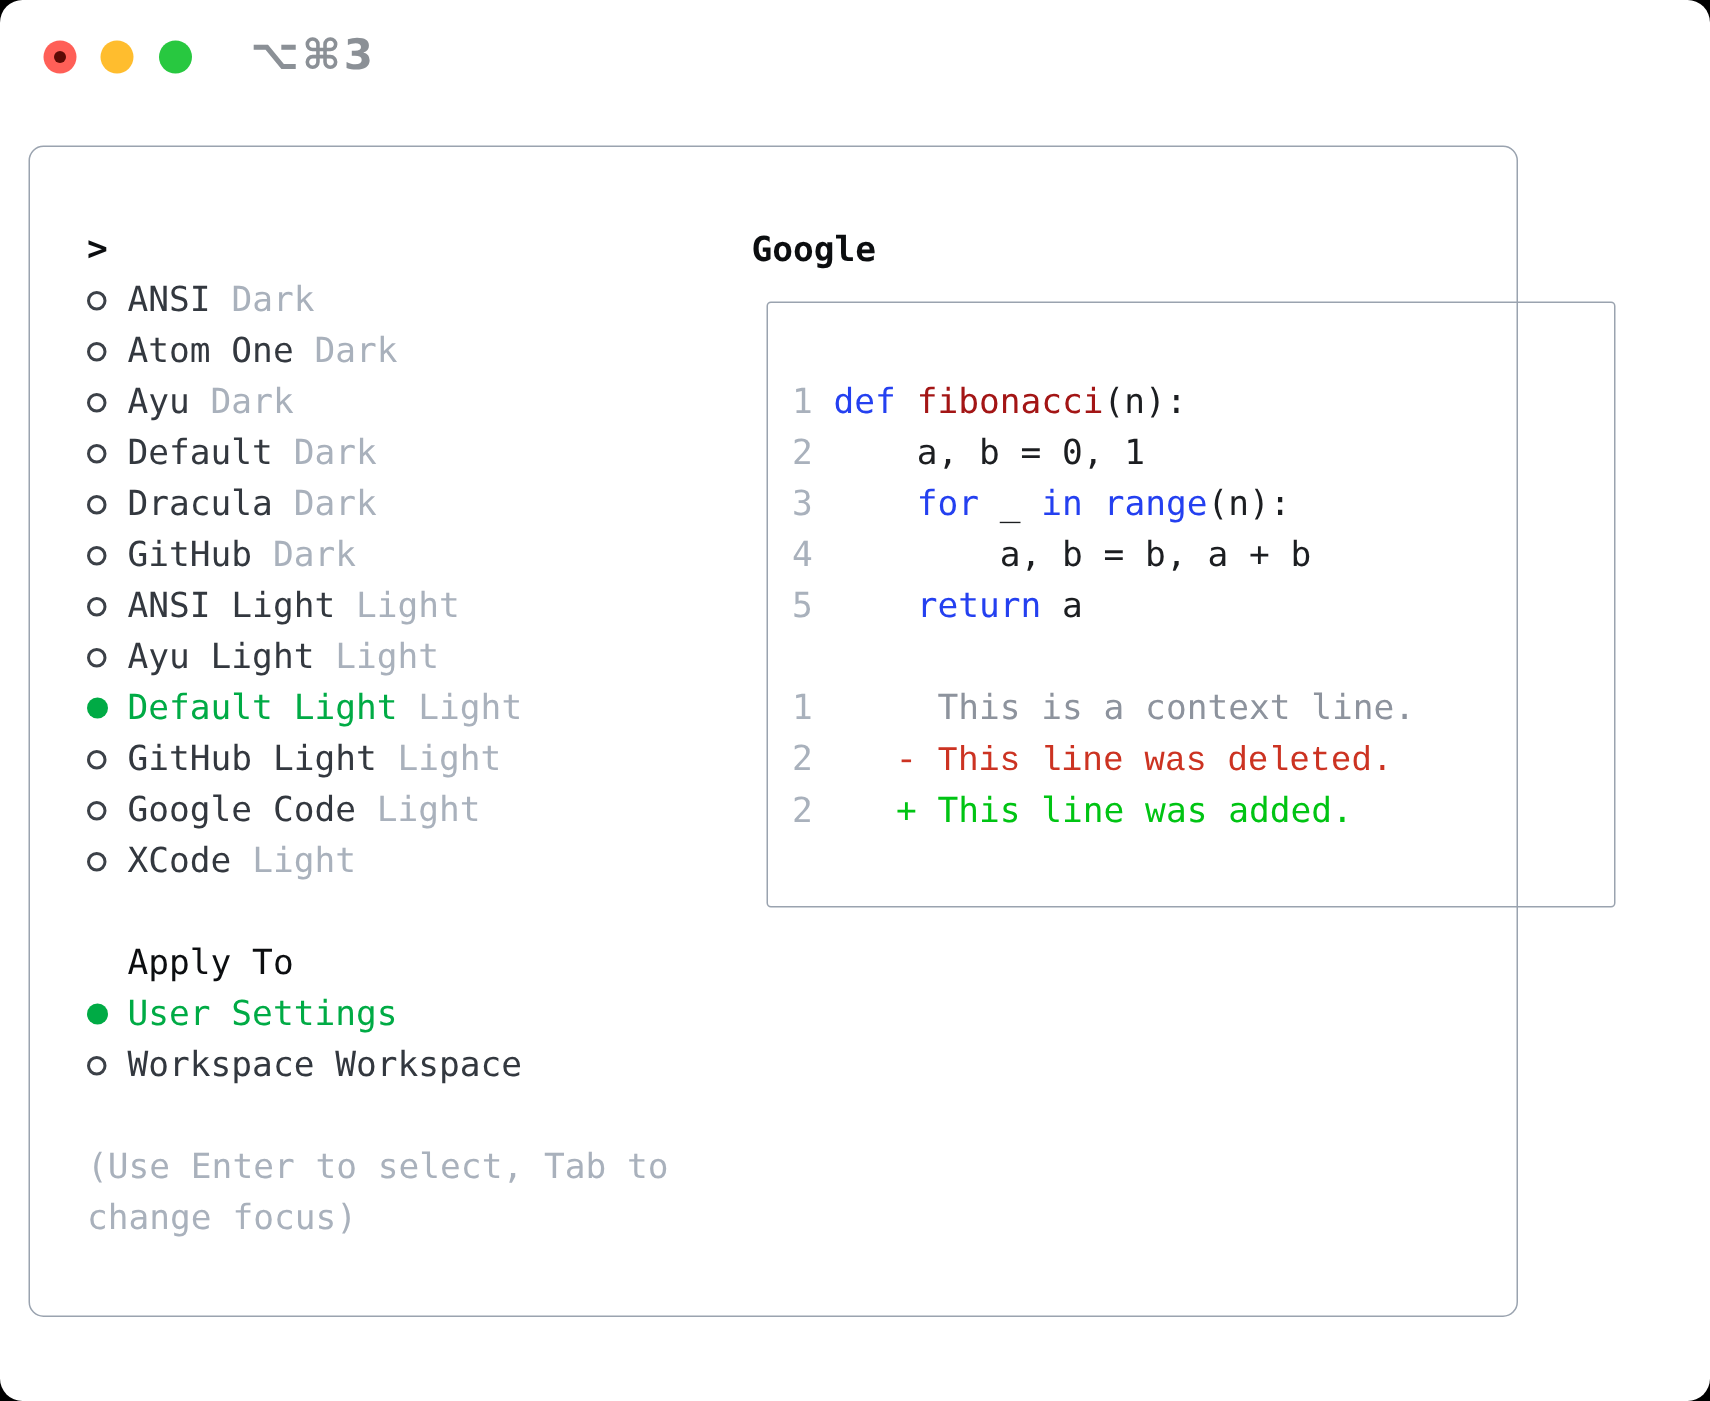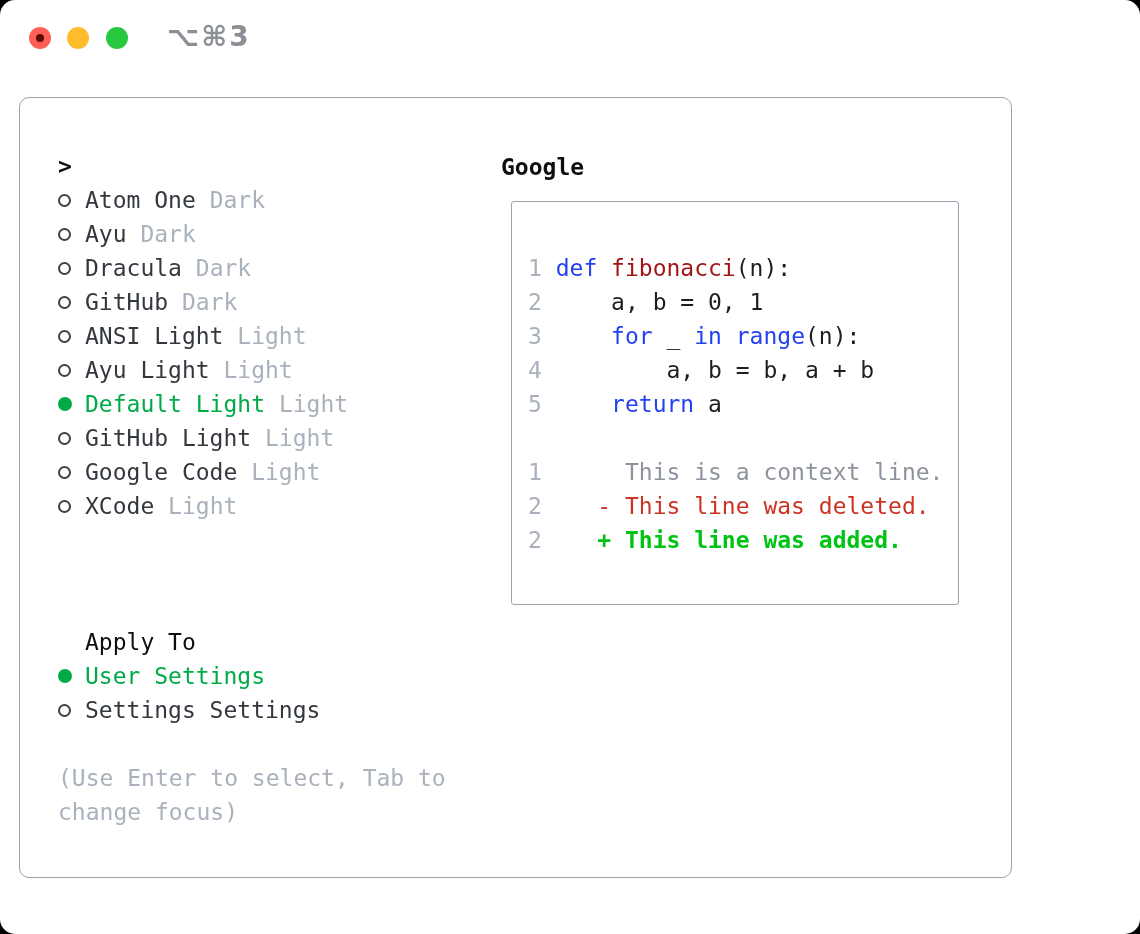--- a/index.html
+++ b/index.html
@@ -40,31 +40,31 @@
   .label .selname{color:var(--c-accent);}
   .theme-list{position:absolute;left:38px;top:51px;}
   .apply-block{position:absolute;left:38px;top:527px;}
   .hint{position:absolute;left:38px;top:663px;line-height:34px;color:var(--c-muted);white-space:pre;}
   
   .preview-title{
     position:absolute;left:481px;top:52px;height:34px;display:flex;align-items:center;
     font-weight:bold;color:var(--c-heading);
   }
   .preview-box{
-    position:absolute;left:491px;top:103px;width:448px;height:404px;
+    position:absolute;left:491px;top:103px;width:566px;height:404px;
     border:1.5px solid var(--c-border);border-radius:3px;box-sizing:border-box;overflow:hidden;
   }
   .code{padding:49px 0 0 16px;line-height:34px;white-space:pre;font-size:23px;}
   .code .num{color:var(--c-muted);}
   .code .kw{color:var(--c-kw);}
   .code .fn{color:var(--c-fn);}
   .code .plain{color:#1c1e21;}
   .code .ctx{color:var(--c-ctx);}
-  .code .del{color:var(--c-del);}
-  .code .add{color:var(--c-add);font-weight:bold;}
+  .code .del{color:var(--c-del);font-family:Liberation Mono, monospace;}
+  .code .add{color:var(--c-add);}
 </style>
 </head>
 <body>
 
 <div class="window">
 
   <div class="titlebar">
     <div class="dot dot-close">
         <div class="inner"></div>
       </div>
@@ -75,31 +75,43 @@
 
   <div class="panel">
 
     <div class="theme-list mono">
       <div class="row">
         <span class="prefix">
             <span class="chev">&gt;</span>
           </span>
       </div>
 
+    <div class="row">
+          <span class="prefix">
+            <span class="circle"></span>
+          </span>
+          <span class="label"><span>ANSI </span><span class="muted">Dark</span></span>
+        </div>
         <div class="row">
           <span class="prefix">
             <span class="circle"></span>
           </span>
           <span class="label"><span>Atom One </span><span class="muted">Dark</span></span>
         </div>
         <div class="row">
           <span class="prefix">
             <span class="circle"></span>
           </span>
           <span class="label"><span>Ayu </span><span class="muted">Dark</span></span>
+        </div>
+        <div class="row">
+          <span class="prefix">
+            <span class="circle"></span>
+          </span>
+          <span class="label"><span>Default </span><span class="muted">Dark</span></span>
         </div>
         <div class="row">
           <span class="prefix">
             <span class="circle"></span>
           </span>
           <span class="label"><span>Dracula </span><span class="muted">Dark</span></span>
         </div>
         <div class="row">
           <span class="prefix">
             <span class="circle"></span>
@@ -153,21 +165,21 @@
     <div class="row">
           <span class="prefix">
             <span class="circle sel"></span>
           </span>
           <span class="label"><span class="selname">User Settings</span></span>
         </div>
         <div class="row">
           <span class="prefix">
             <span class="circle"></span>
           </span>
-          <span class="label"><span>Settings Settings</span></span>
+          <span class="label"><span>Workspace Workspace</span></span>
         </div>
       </div>
 
     <div class="hint mono"><div>(Use Enter to select, Tab to</div><div>change focus)</div></div>
 
     <div class="preview-title mono">Google</div>
 
     <div class="preview-box">
       <div class="code"><div><span class="num">1 </span><span class="kw">def </span><span class="fn">fibonacci</span><span class="plain">(n):</span></div><div><span class="num">2 </span><span class="plain">    a, b = 0, 1</span></div><div><span class="num">3 </span><span class="plain">    </span><span class="kw">for</span><span class="plain"> _ </span><span class="kw">in</span><span class="plain"> </span><span class="kw">range</span><span class="plain">(n):</span></div><div><span class="num">4 </span><span class="plain">        a, b = b, a + b</span></div><div><span class="num">5 </span><span class="plain">    </span><span class="kw">return</span><span class="plain"> a</span></div><div>&nbsp;</div><div><span class="num">1 </span><span class="ctx">     This is a context line.</span></div><div><span class="num">2 </span><span class="plain">   </span><span class="del">- This line was deleted.</span></div><div><span class="num">2 </span><span class="plain">   </span><span class="add">+ This line was added.</span></div></div>
     </div>

